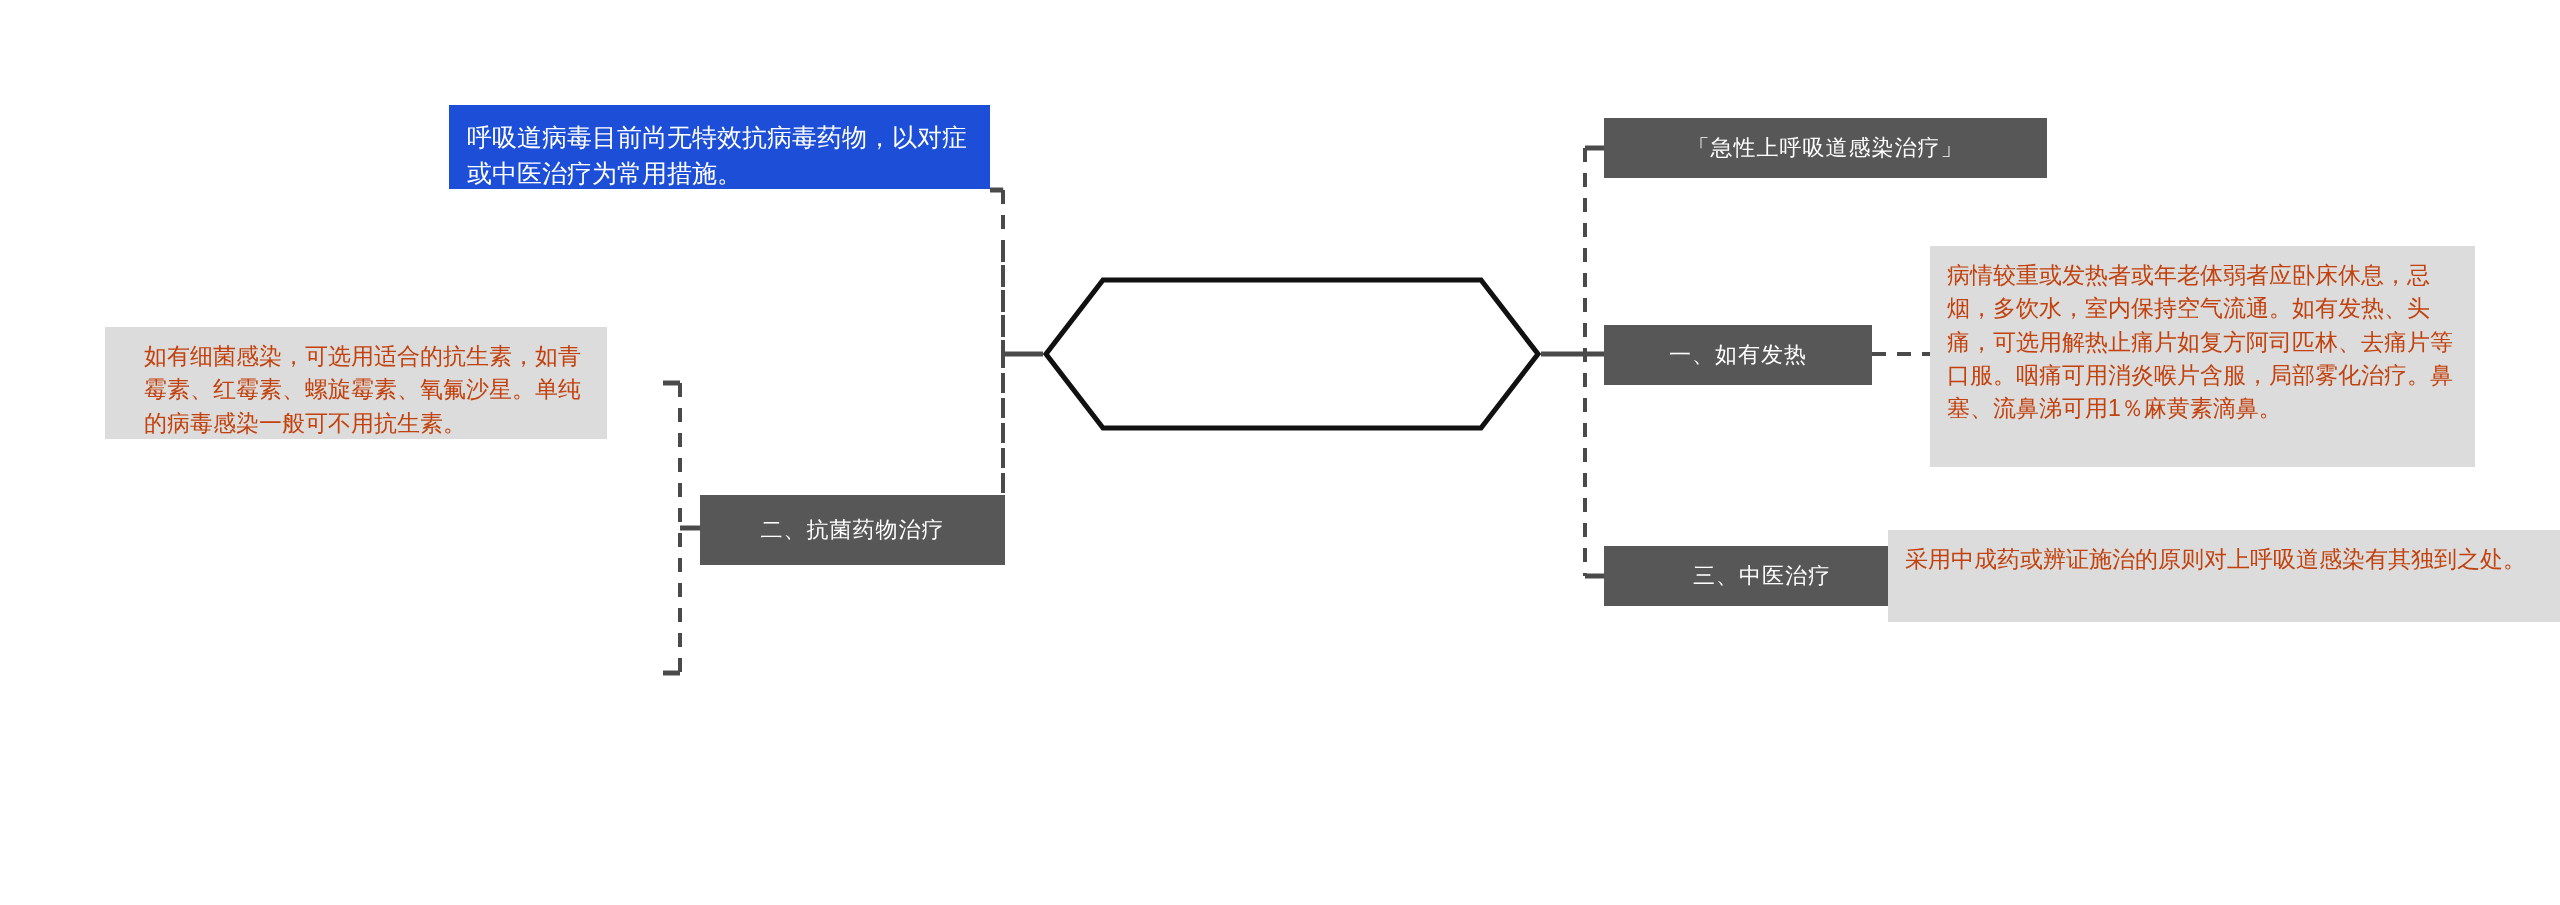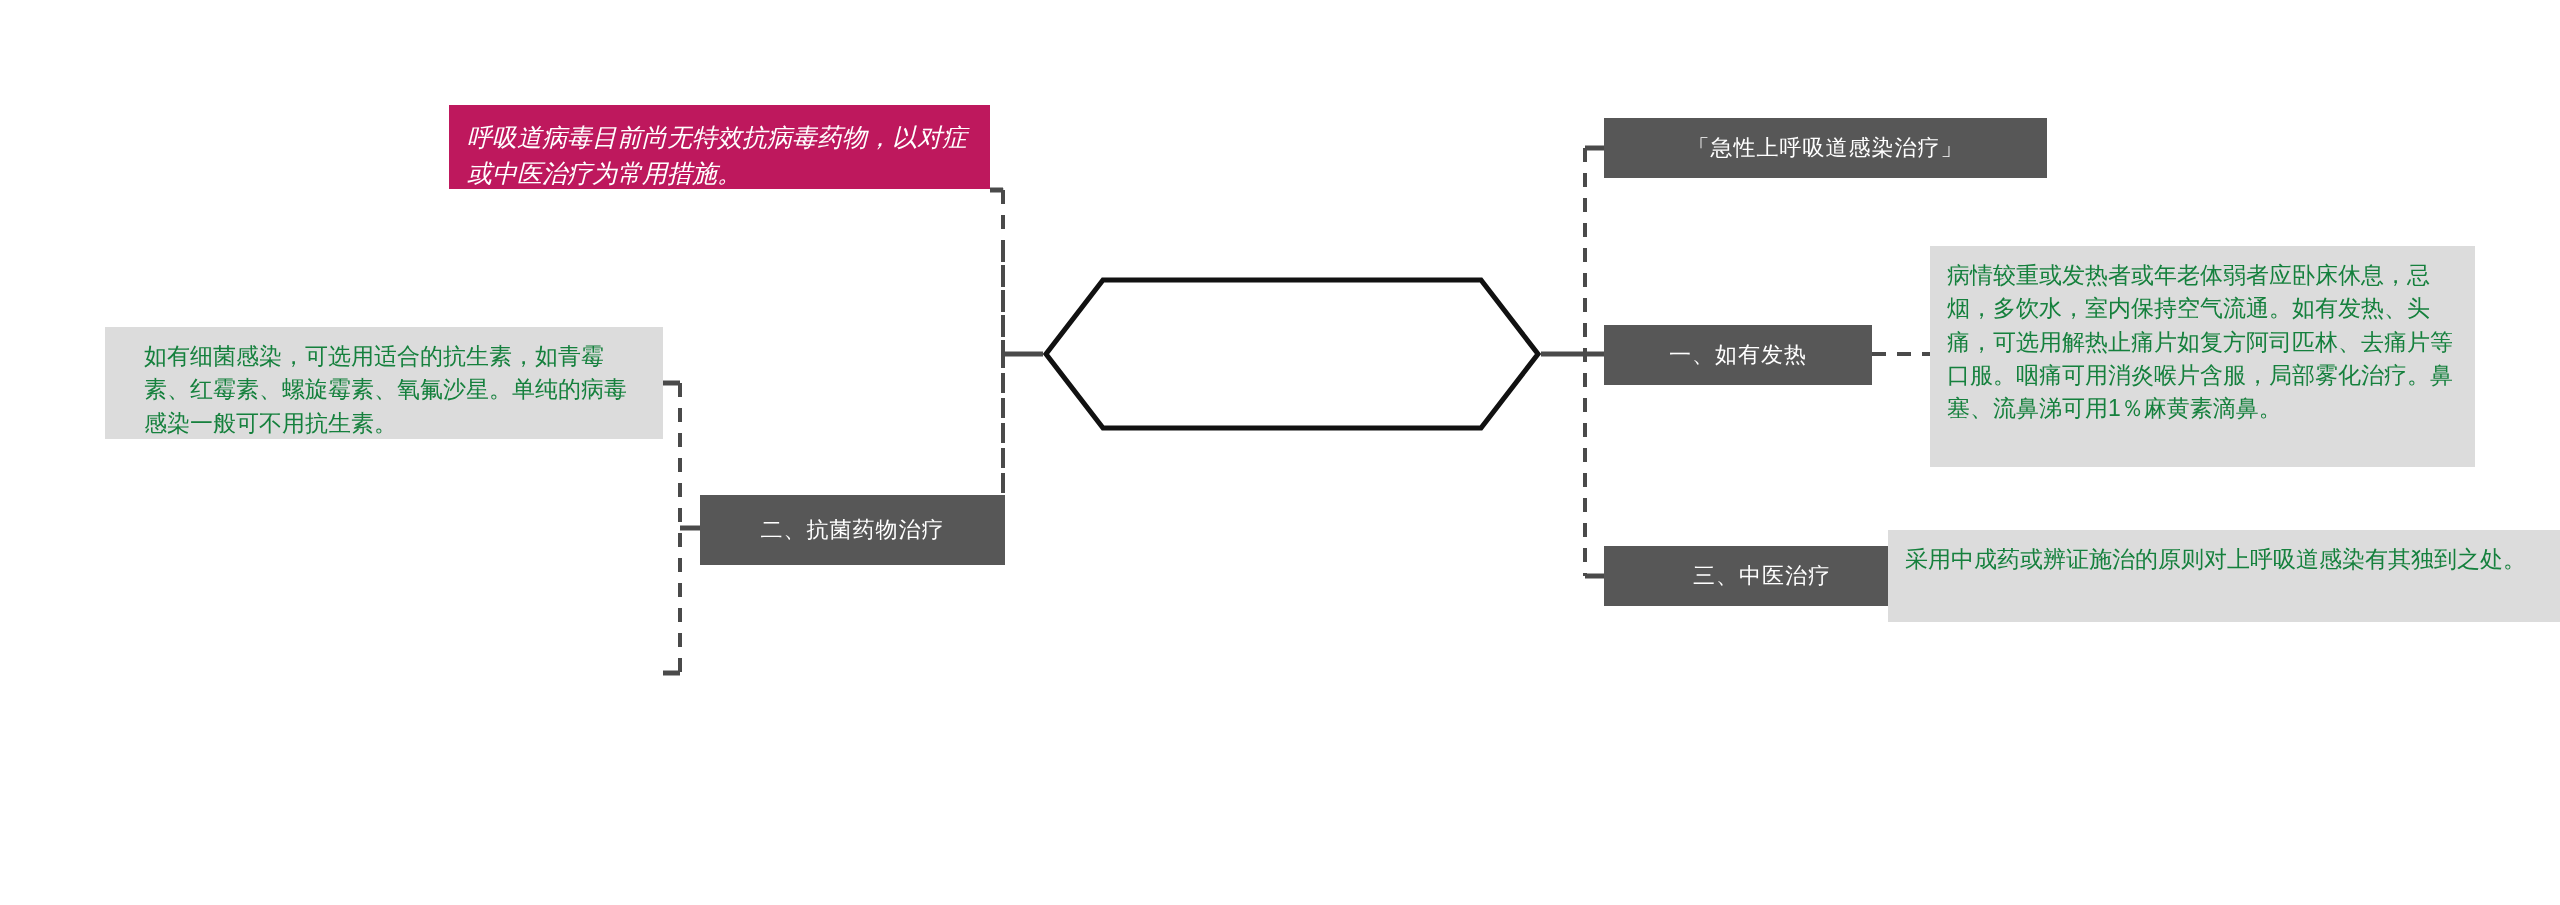--- a/index.html
+++ b/index.html
@@ -22,30 +22,29 @@
   }
   .node {
     position: absolute;
     box-sizing: border-box;
     line-height: 1.45;
     white-space: pre-wrap;
     word-break: break-word;
   }
   
   .dark {
-    background: #be185d;
+    background: #1d4ed8;
     color: #ffffff;
     font-size: 25px;
     padding: 14px 18px 6px 18px;
-    font-style: italic;
   }
   
   .light {
     background: #dcdcdc;
-    color: #15803d;
+    color: #c2410c;
     font-size: 23px;
     padding: 13px 17px 13px 17px;
   }
   
   .branch {
     background: #575757;
     color: #ffffff;
     font-size: 22px;
     display: flex;
     align-items: center;
@@ -120,21 +119,21 @@
   </svg>
 
   <div id="center-node">
     <svg width="498" height="154" viewBox="0 0 498 154">
       <polygon points="60,3 438,3 495,77 438,151 60,151 3,77" fill="#ffffff" stroke="#111111" stroke-width="5" stroke-linejoin="miter"></polygon>
     </svg>
   </div>
 
   <div class="node dark" style="left:449px; top:105px; width:541px; height:84px;">呼吸道病毒目前尚无特效抗病毒药物，以对症或中医治疗为常用措施。</div>
 
-  <div class="node light" style="left:105px; top:327px; width:558px; height:112px;padding-left:39px;">如有细菌感染，可选用适合的抗生素，如青霉素、红霉素、螺旋霉素、氧氟沙星。单纯的病毒感染一般可不用抗生素。</div>
+  <div class="node light" style="left:105px; top:327px; width:502px; height:112px;padding-left:39px;">如有细菌感染，可选用适合的抗生素，如青霉素、红霉素、螺旋霉素、氧氟沙星。单纯的病毒感染一般可不用抗生素。</div>
 
 
   <div class="node branch" style="left:700px; top:495px; width:305px; height:70px;">二、抗菌药物治疗</div>
 
   <div class="node branch" style="left:1604px; top:118px; width:443px; height:60px; justify-content:center;">「急性上呼吸道感染治疗」</div>
 
   <div class="node branch" style="left:1604px; top:325px; width:268px; height:60px;">一、如有发热</div>
 
   <div class="node light" style="left:1930px; top:246px; width:545px; height:221px;">病情较重或发热者或年老体弱者应卧床休息，忌烟，多饮水，室内保持空气流通。如有发热、头痛，可选用解热止痛片如复方阿司匹林、去痛片等口服。咽痛可用消炎喉片含服，局部雾化治疗。鼻塞、流鼻涕可用1％麻黄素滴鼻。</div>
 

